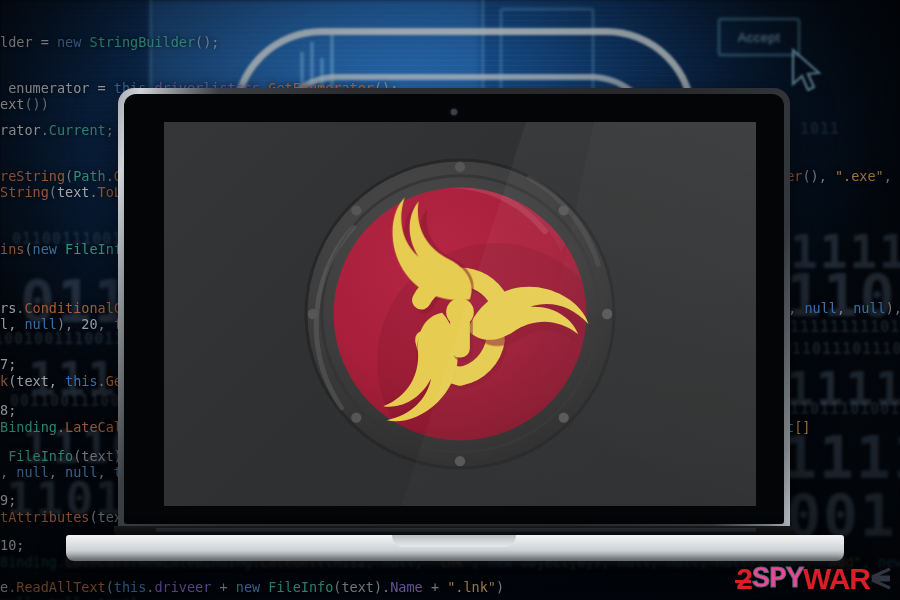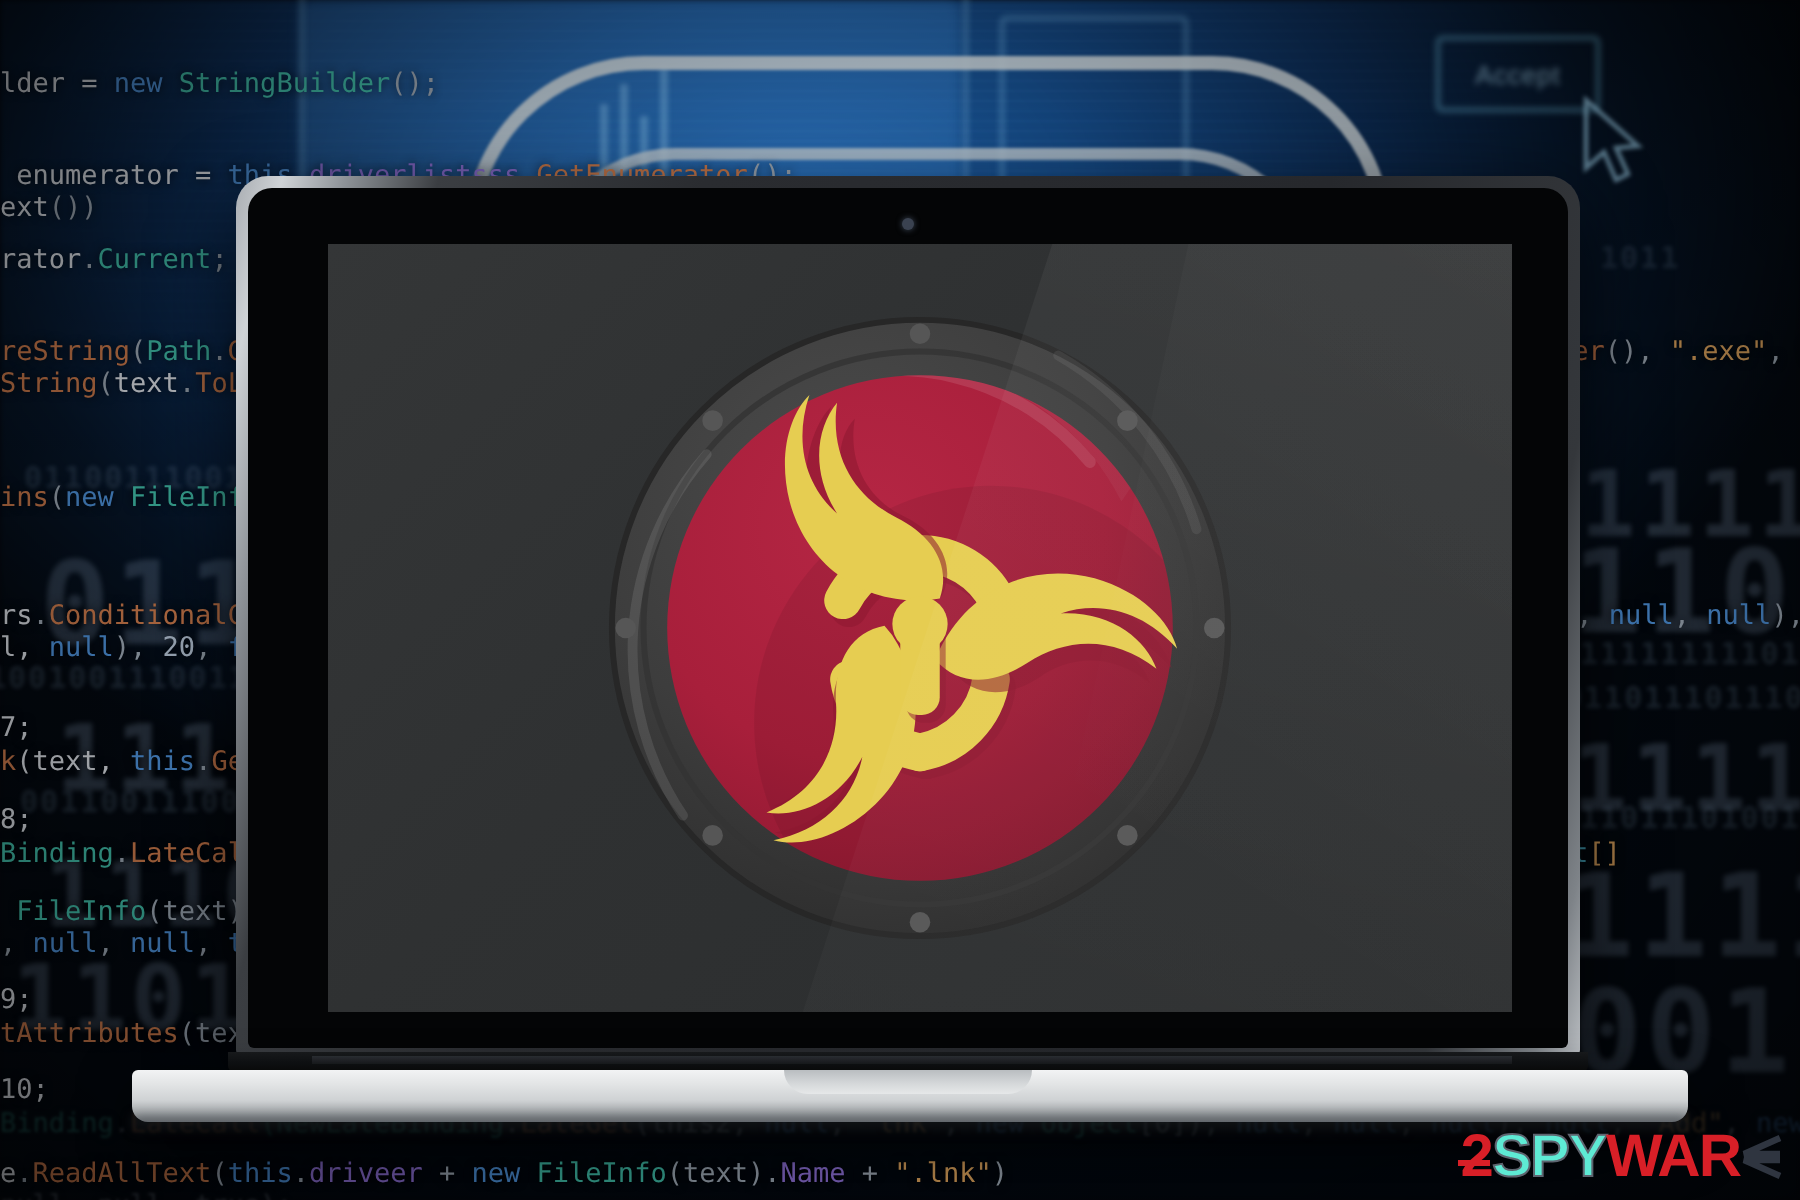--- a/index.html
+++ b/index.html
@@ -107,21 +107,21 @@
   
   .emblem{position:absolute;left:50%;top:50%;width:316px;height:316px;margin:-158px 0 0 -158px;}
 
   
   #watermark{position:absolute;right:8px;bottom:6px;
              font-family:"Liberation Sans",sans-serif;font-weight:700;
              font-size:30px;letter-spacing:-1px;line-height:1;
              display:flex;align-items:center;}
   .wm-2{color:#d81f27;position:relative;}
   .wm-2::after{content:"";position:absolute;left:-1px;top:52%;width:100%;height:3px;background:#d81f27;}
-  .wm-spy{color:#5eead4;-webkit-text-stroke:1px #5d646f;}
+  .wm-spy{color:#ec4899;font-family:Liberation Mono, monospace;-webkit-text-stroke:1px #5d646f;}
   .wm-war{color:#d81f27;}
   .wm-e{margin-left:-2px;}
 </style>
 </head>
 <body>
 
 <div id="stage">
 
   <div class="bg bg-base"></div>
   <div class="bg bg-scan"></div>

